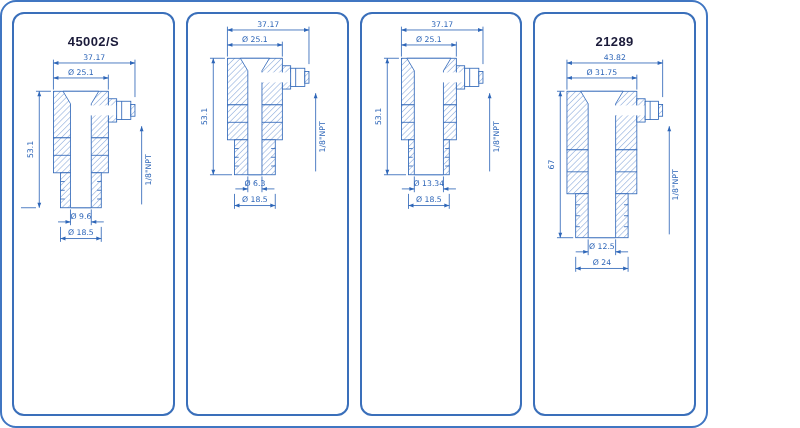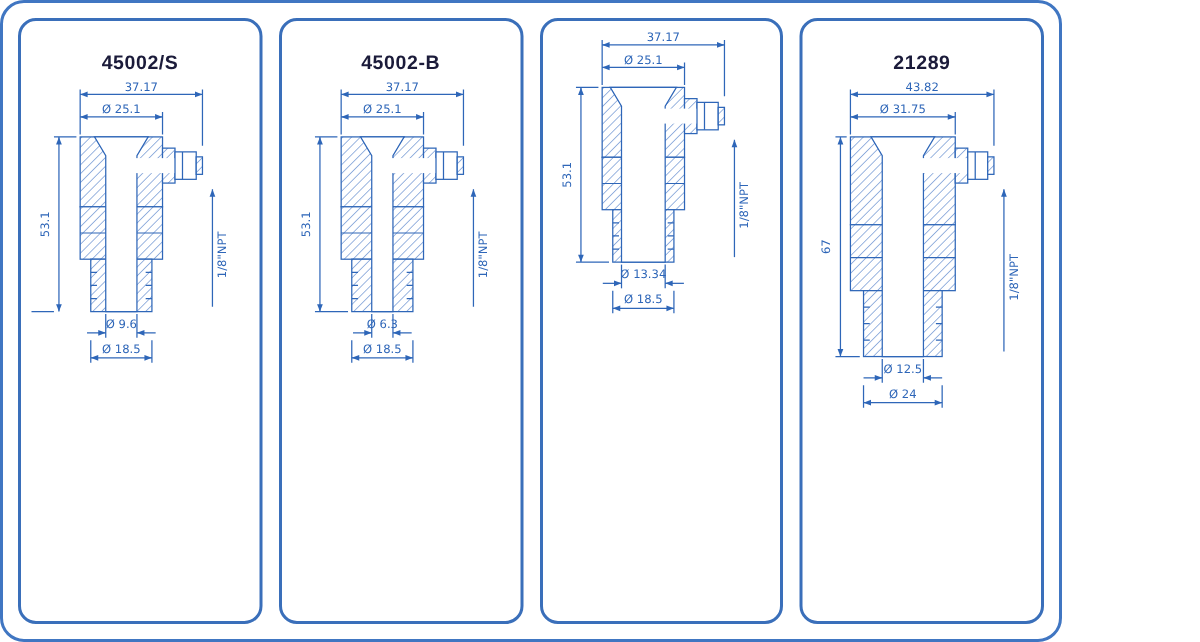--- a/index.html
+++ b/index.html
@@ -102,21 +102,20 @@
           <line x1="102.5" y1="209" x2="102.5" y2="227" stroke="#2e66b8" stroke-width="1"></line>
           <line x1="53.5" y1="223" x2="102.5" y2="223" stroke="#2e66b8" stroke-width="1"></line>
           <polygon points="53.5,223 59.5,220.7 59.5,225.3" fill="#2e66b8"></polygon>
           <polygon points="102.5,223 96.5,220.7 96.5,225.3" fill="#2e66b8"></polygon>
           <text x="78" y="219" fill="#2e66b8" font-size="9.3" text-anchor="middle">Ø 18.5</text>
         </svg>
       </div>
   </div>
 
   <div class="panel">
-    <h2 class="title">45002-B</h2>
     <div class="drawing">
         <svg viewBox="0 0 186 272">
           <defs>
             <pattern id="hatch1" width="5" height="5" patternUnits="userSpaceOnUse" patternTransform="rotate(45)">
               <rect x="0" y="0" width="5" height="5" fill="#ffffff"></rect>
               <line x1="0" y1="0" x2="0" y2="5" stroke="#5d89cd" stroke-width="1"></line>
             </pattern>
           </defs>
           <rect x="45" y="46" width="66" height="56" fill="url(#hatch1)" stroke="#2e66b8" stroke-width="1"></rect>
           <rect x="45" y="102" width="66" height="42" fill="url(#hatch1)" stroke="#2e66b8" stroke-width="1"></rect>

